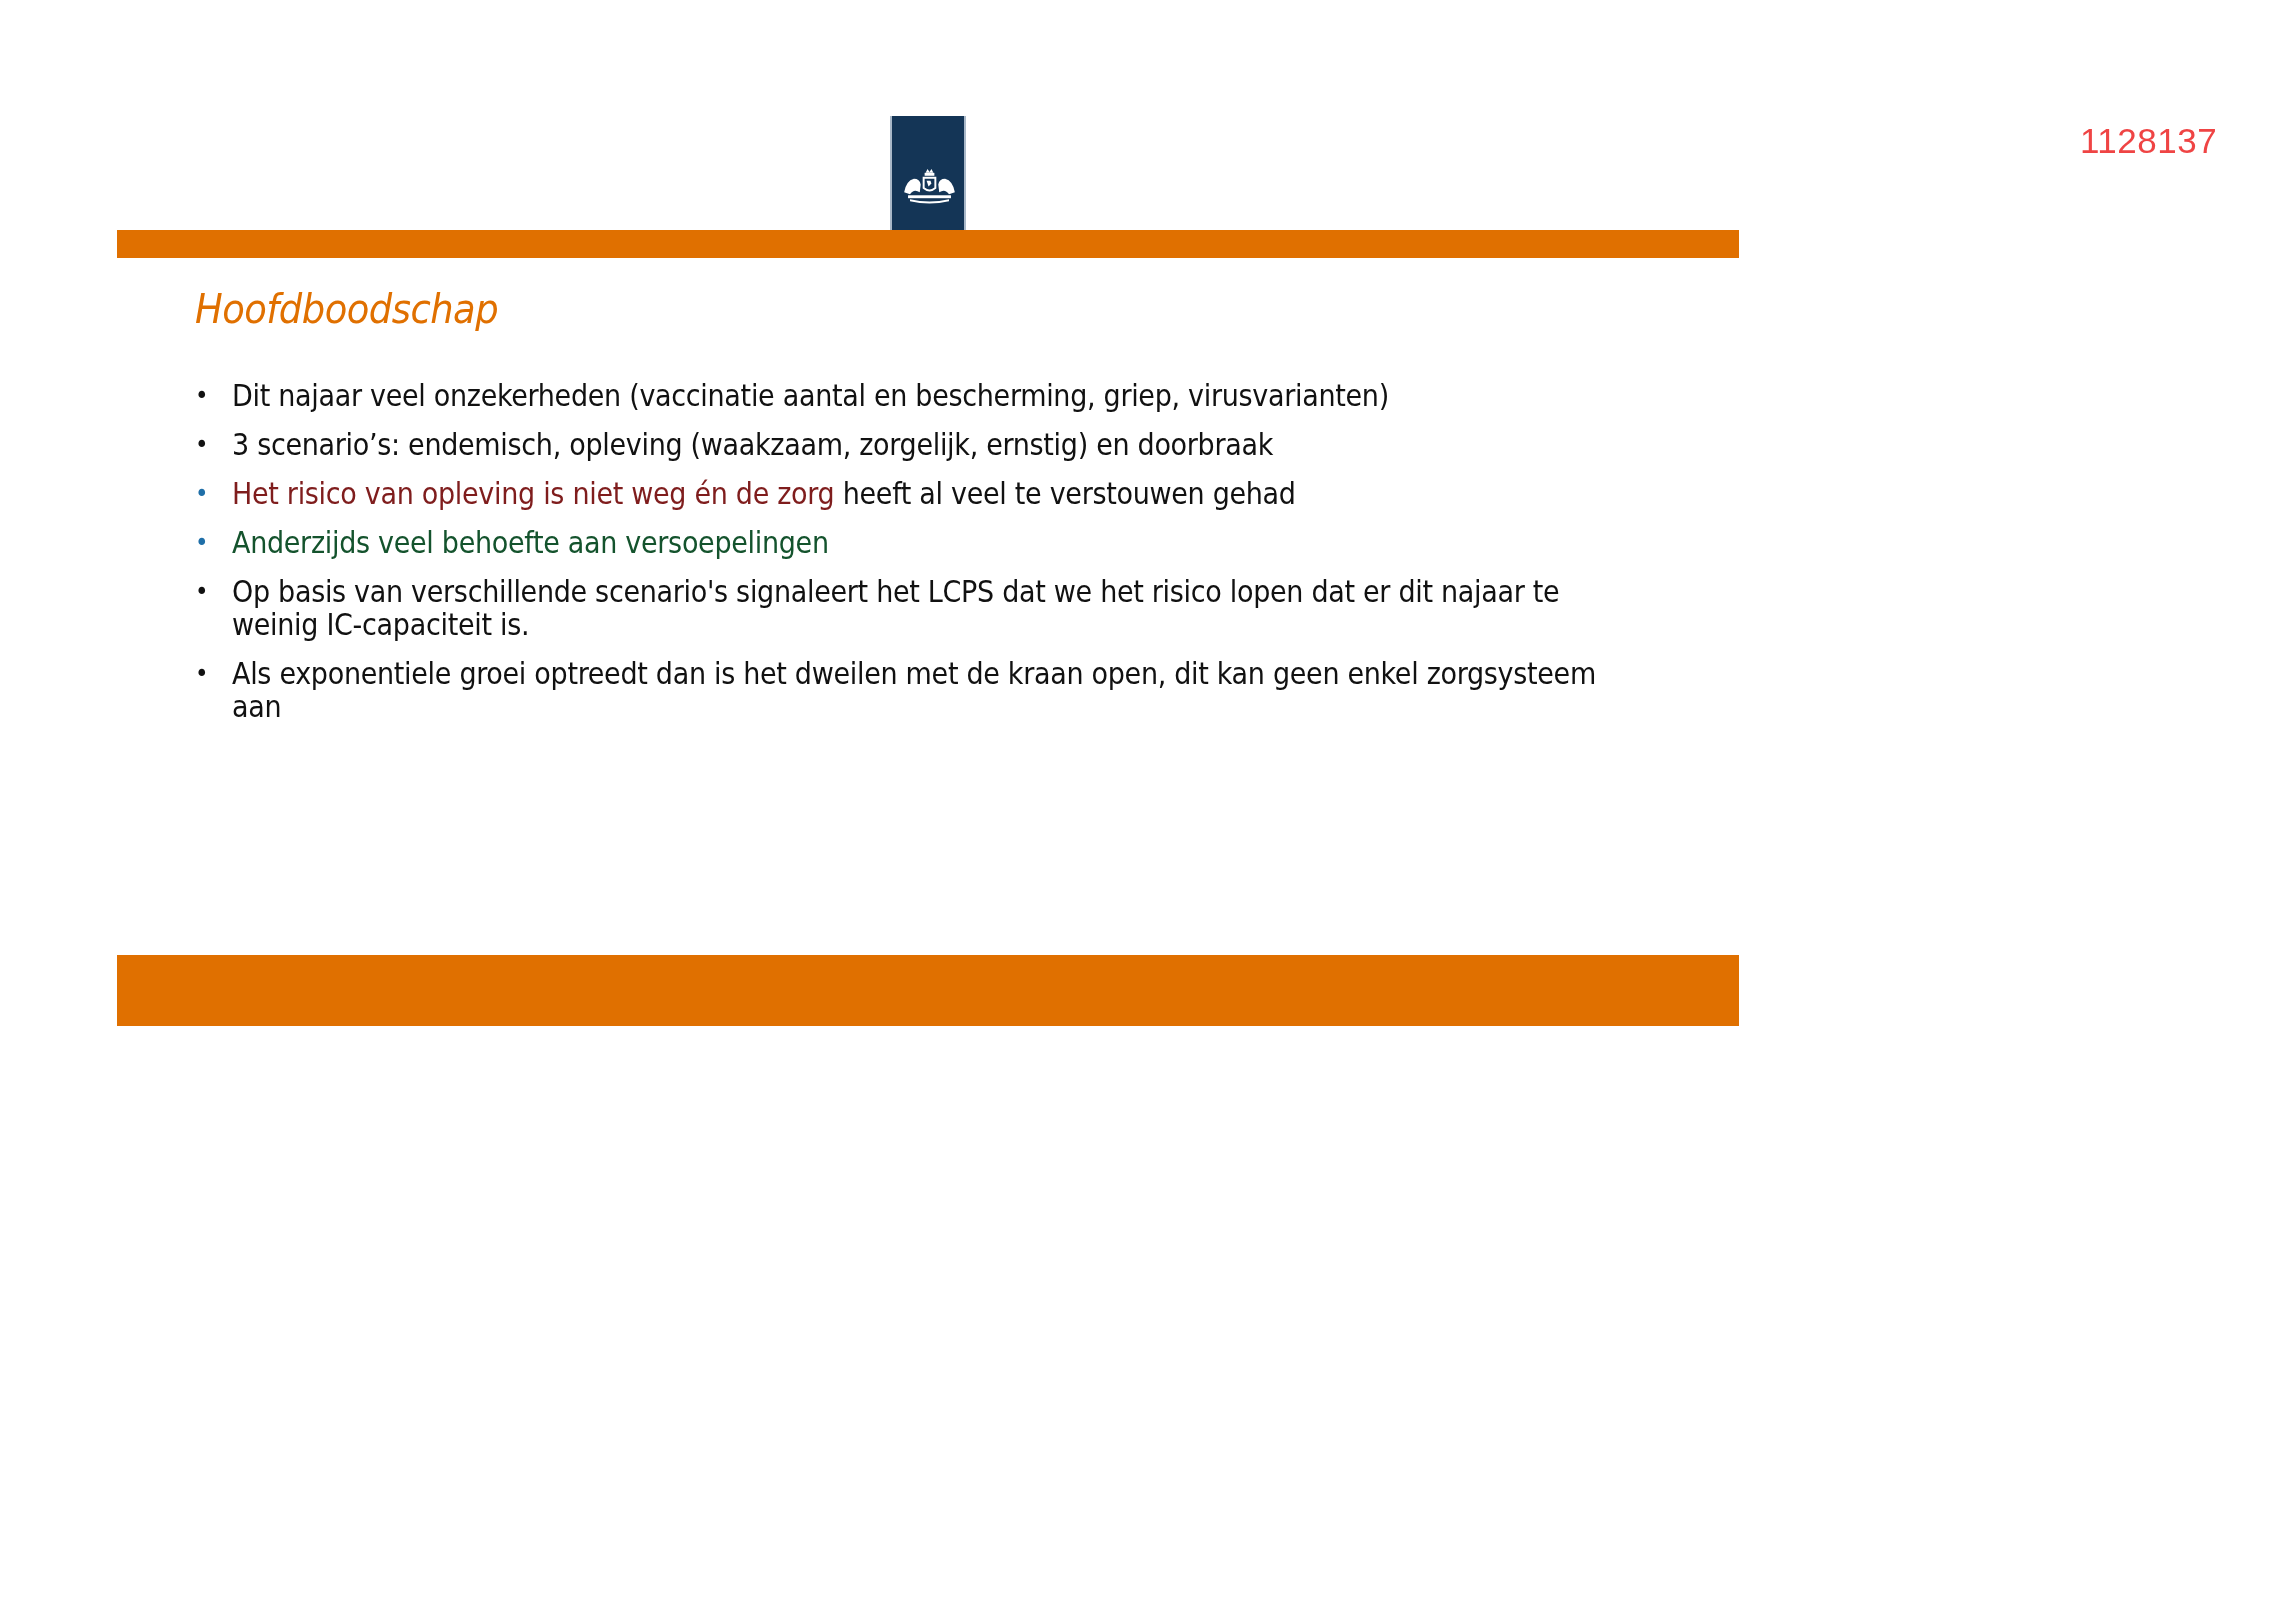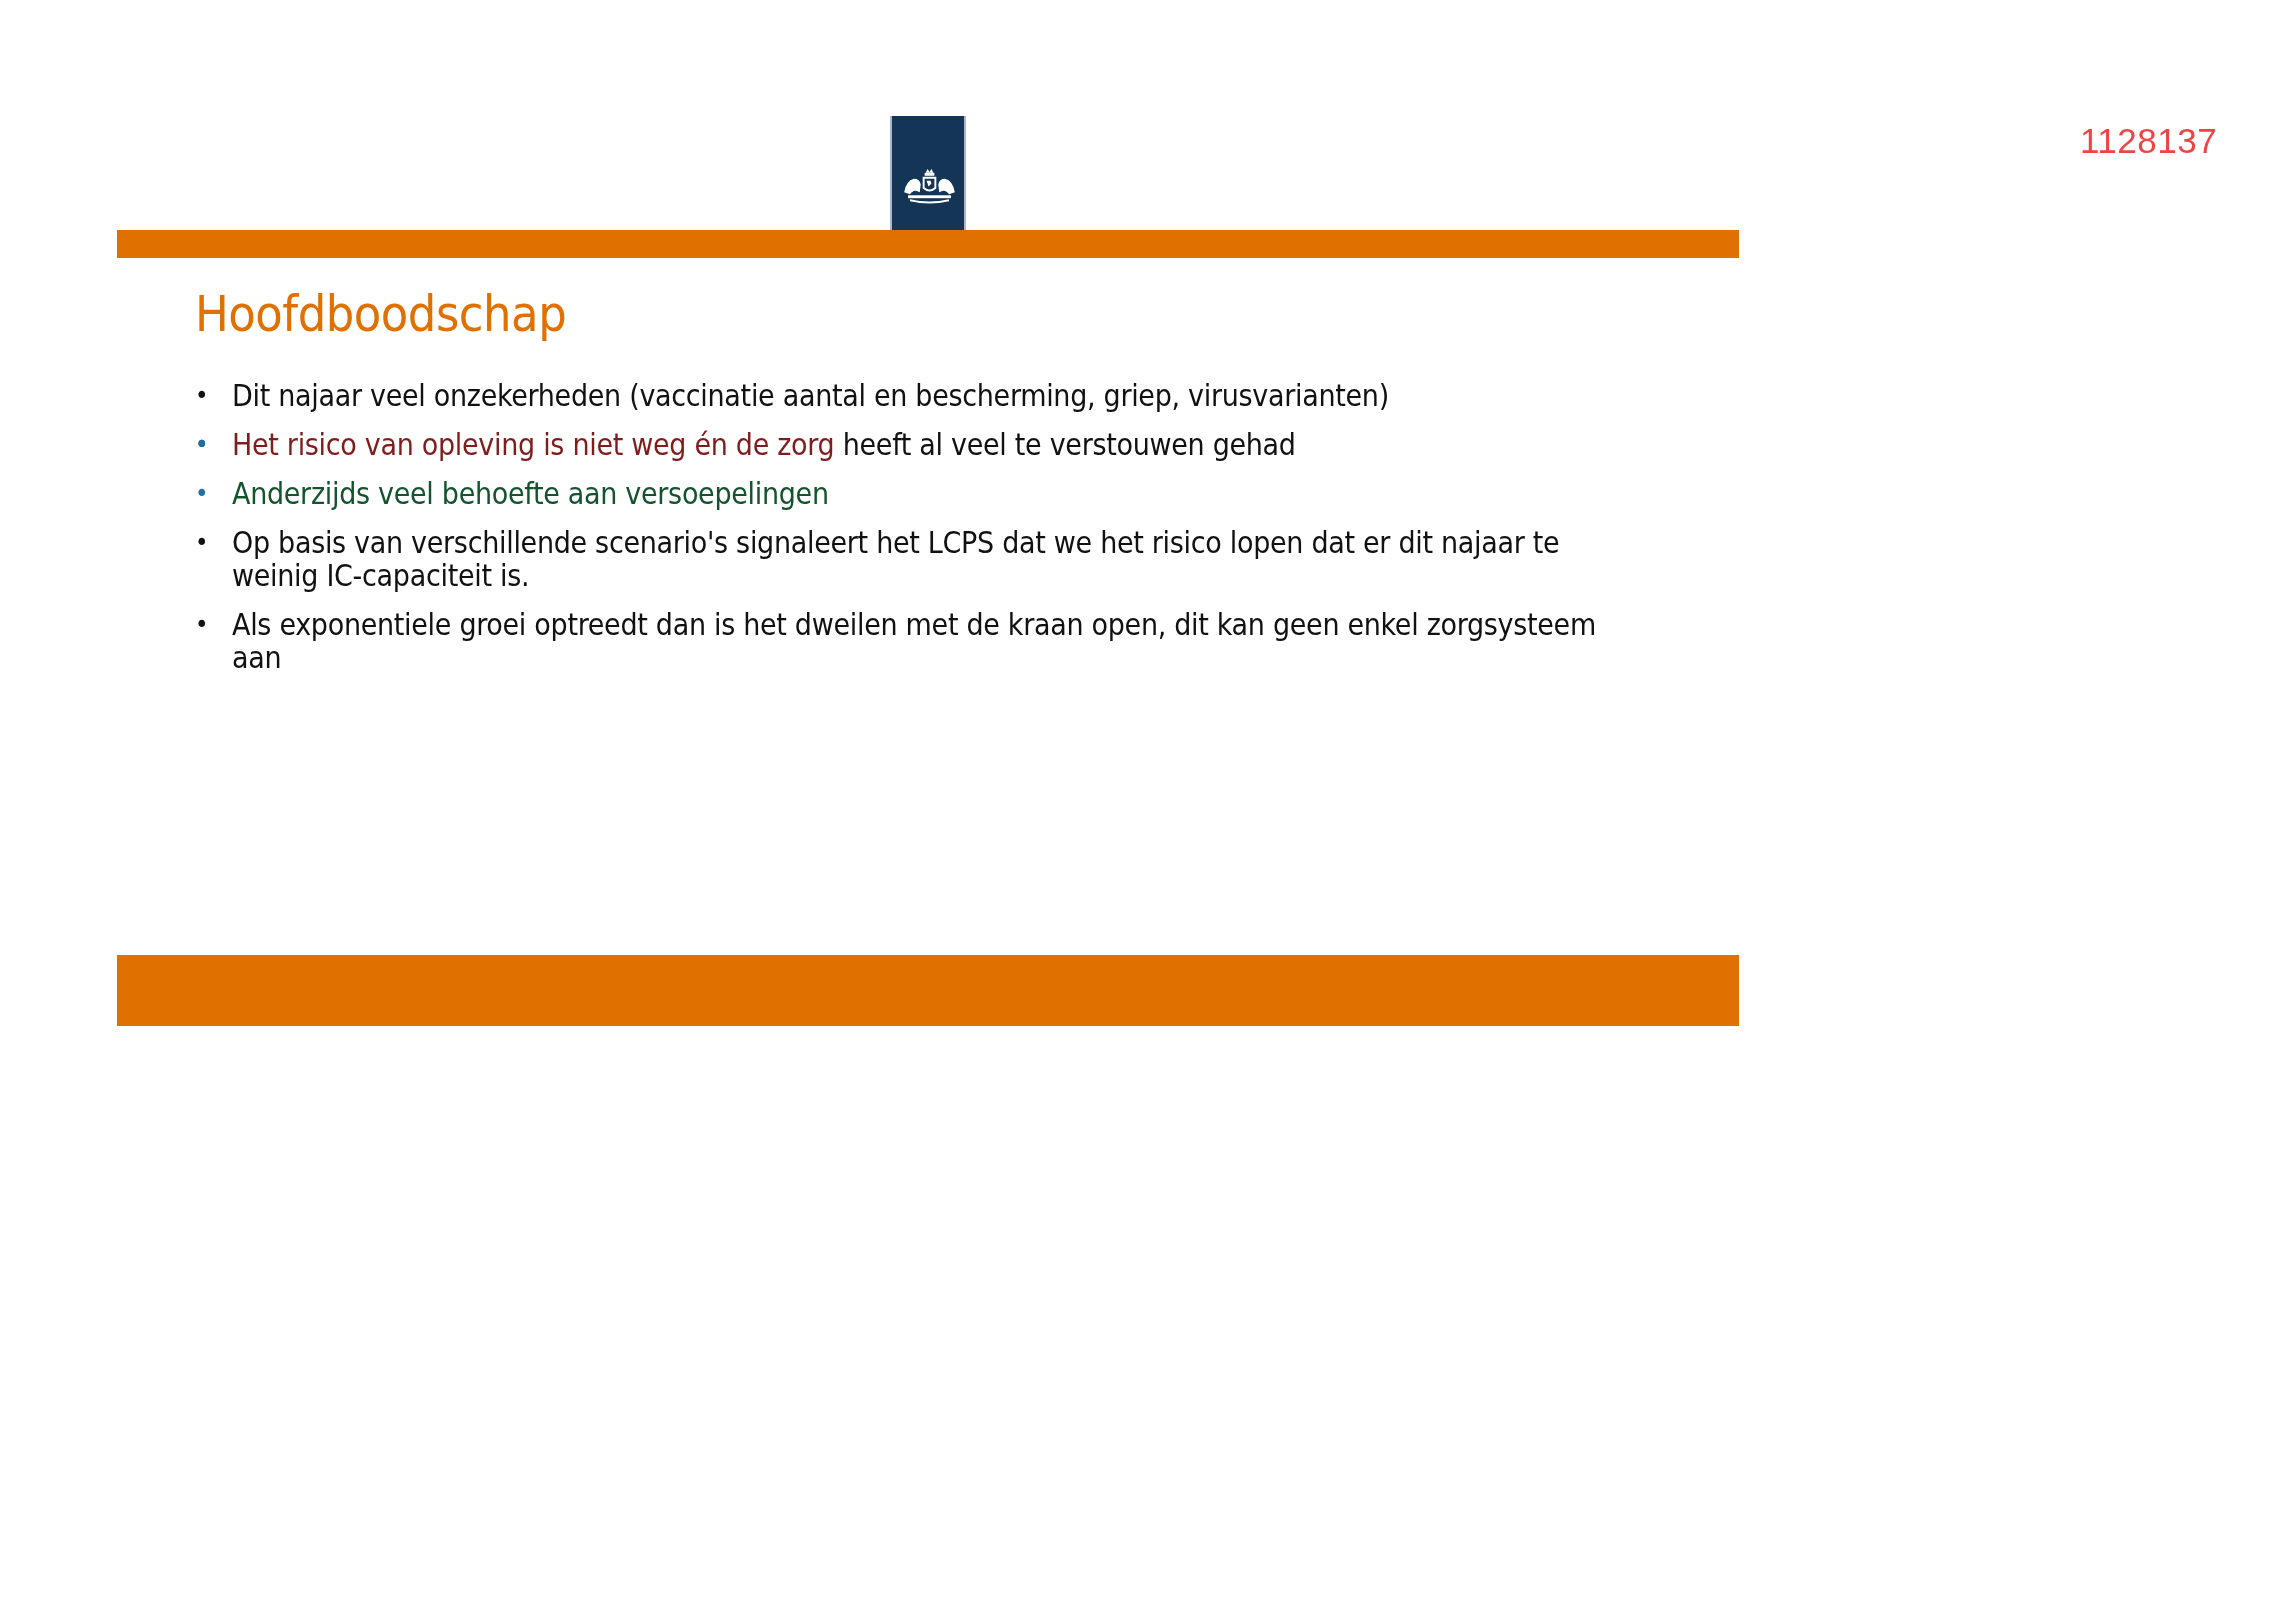--- a/index.html
+++ b/index.html
@@ -16,23 +16,24 @@
     .logo {
       position: absolute; left: 773px; top: 0; width: 76px; height: 114px;
       background: #143556; border-left: 2px solid #a9b8c8; border-right: 2px solid #a9b8c8;
       box-sizing: border-box;
     }
     .logo svg { position: absolute; left: 5.9px; top: 51px; }
     .top-bar { position: absolute; left: 0; top: 114px; width: 1622px; height: 28px; }
     .bottom-bar { position: absolute; left: 0; top: 839px; width: 1622px; height: 71px; }
     .title {
       position: absolute; left: 78px; top: 169px;
-      font-size: 50px; letter-spacing: -0.5px;
+      font-size: 41px; letter-spacing: -0.5px;
       font-family: "DejaVu Sans Condensed", "DejaVu Sans", sans-serif;
       font-stretch: condensed;
+      font-style: italic;
     }
     .bullets { position: absolute; left: 78px; top: 263px; width: 1470px; margin: 0; padding: 0; list-style: none; }
     .bullets li {
       position: relative; padding-left: 37px;
       font-size: 30px; line-height: 33px; color: #111;
       margin-bottom: 16px; letter-spacing: -0.3px;
       font-family: "DejaVu Sans Condensed", "DejaVu Sans", sans-serif;
       font-stretch: condensed;
     }
     .bullets li .dot {
@@ -67,20 +68,21 @@
 
   <div class="title" style="color: rgb(224, 112, 0);">Hoofdboodschap</div>
 
   <ul class="bullets">
     <li>
       <span class="dot">•</span>
       <span>Dit najaar veel onzekerheden (vaccinatie aantal en bescherming, griep, virusvarianten)</span>
     </li>
     <li>
       <span class="dot">•</span>
+      <span>3 scenario’s: endemisch, opleving (waakzaam, zorgelijk, ernstig) en doorbraak</span>
     </li>
     <li class="blue-dot">
       <span class="dot">•</span>
       <span class="blue" style="color: #7f1d1d;">Het risico van opleving is niet weg én de zorg</span><span> heeft al veel te verstouwen gehad</span>
     </li>
     <li class="blue-dot">
       <span class="dot">•</span>
       <span class="blue" style="color: #14532d;">Anderzijds veel behoefte aan versoepelingen</span>
     </li>
     <li style="width: 1411px;">

